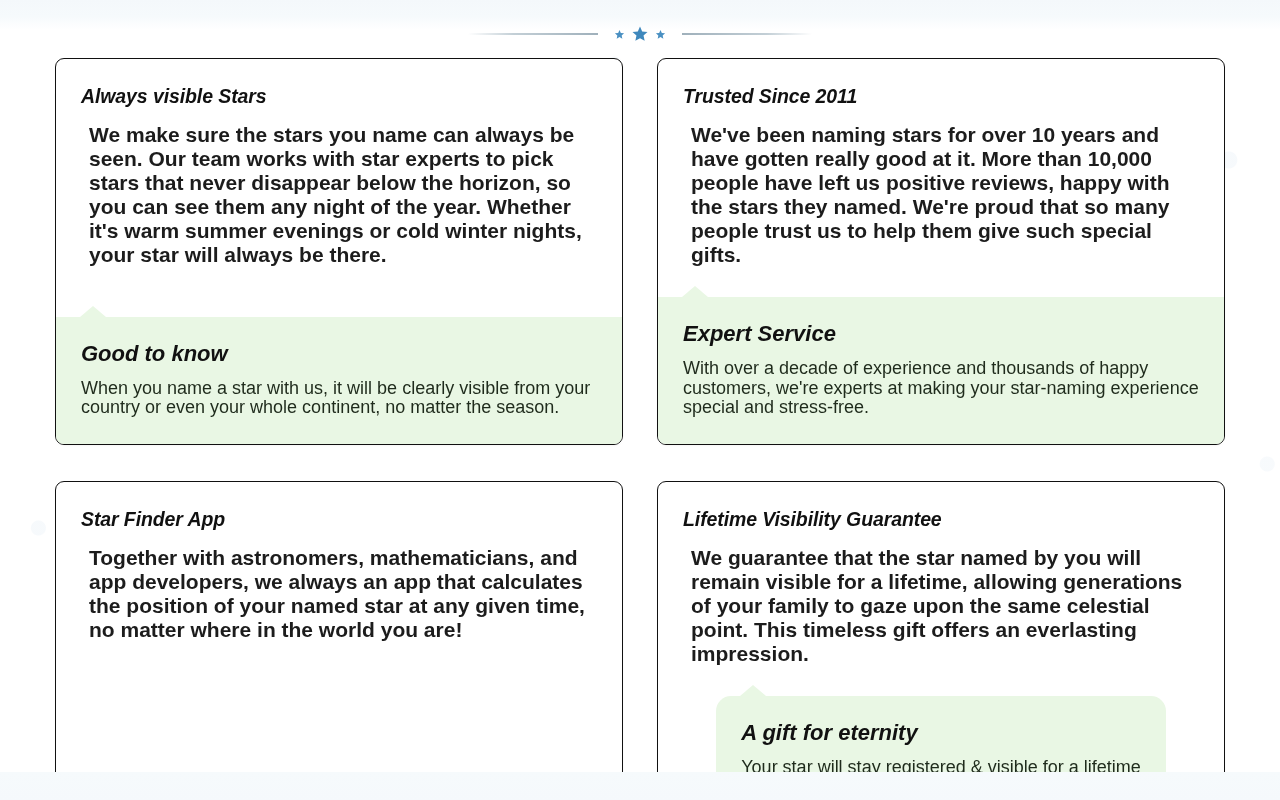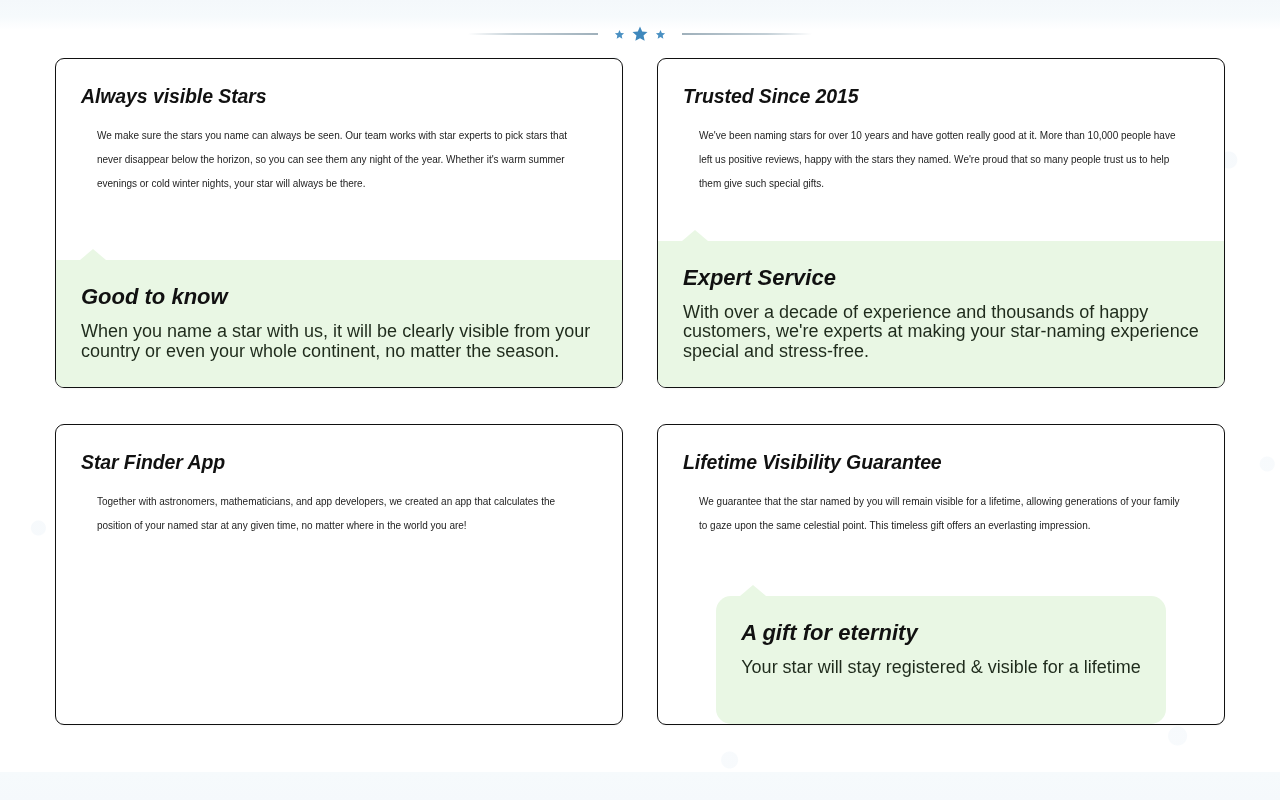--- a/index.html
+++ b/index.html
@@ -102,24 +102,25 @@
   .card-title {
     margin: 0 0 15px 0;
     font-size: 19.5px;
     font-weight: bold;
     font-style: italic;
     color: #111111;
     letter-spacing: -0.1px;
   }
 
   .card-text {
-    margin: 16px;
-    font-size: 10px;
+    margin: 8px;
+    font-size: 21px;
     line-height: 24px;
     color: #1c1c1c;
+    font-weight: bold;
   }
 
   
   .note {
     position: relative;
     background: #e9f7e4;
     padding: 24px 25px 26px 25px;
     margin-top: auto;
   }
   .note::before {
@@ -191,33 +192,33 @@
         <p class="card-text">We make sure the stars you name can always be seen. Our team works with star experts to pick stars that never disappear below the horizon, so you can see them any night of the year. Whether it's warm summer evenings or cold winter nights, your star will always be there.</p>
       </div>
       <div class="note">
         <h3 class="note-title">Good to know</h3>
         <p class="note-text">When you name a star with us, it will be clearly visible from your country or even your whole continent, no matter the season.</p>
       </div>
     </div>
 
     <div class="card card-b">
       <div class="card-body">
-        <h2 class="card-title">Trusted Since 2015</h2>
+        <h2 class="card-title">Trusted Since 2011</h2>
         <p class="card-text">We've been naming stars for over 10 years and have gotten really good at it. More than 10,000 people have left us positive reviews, happy with the stars they named. We're proud that so many people trust us to help them give such special gifts.</p>
       </div>
       <div class="note">
         <h3 class="note-title">Expert Service</h3>
         <p class="note-text">With over a decade of experience and thousands of happy customers, we're experts at making your star-naming experience special and stress-free.</p>
       </div>
     </div>
 
     <div class="card card-c">
       <div class="card-body">
         <h2 class="card-title">Star Finder App</h2>
-        <p class="card-text">Together with astronomers, mathematicians, and app developers, we created an app that calculates the position of your named star at any given time, no matter where in the world you are!</p>
+        <p class="card-text">Together with astronomers, mathematicians, and app developers, we always an app that calculates the position of your named star at any given time, no matter where in the world you are!</p>
       </div>
     </div>
 
     <div class="card card-d">
       <div class="card-body">
         <h2 class="card-title">Lifetime Visibility Guarantee</h2>
         <p class="card-text">We guarantee that the star named by you will remain visible for a lifetime, allowing generations of your family to gaze upon the same celestial point. This timeless gift offers an everlasting impression.</p>
       </div>
       <div class="note">
         <h3 class="note-title">A gift for eternity</h3>

